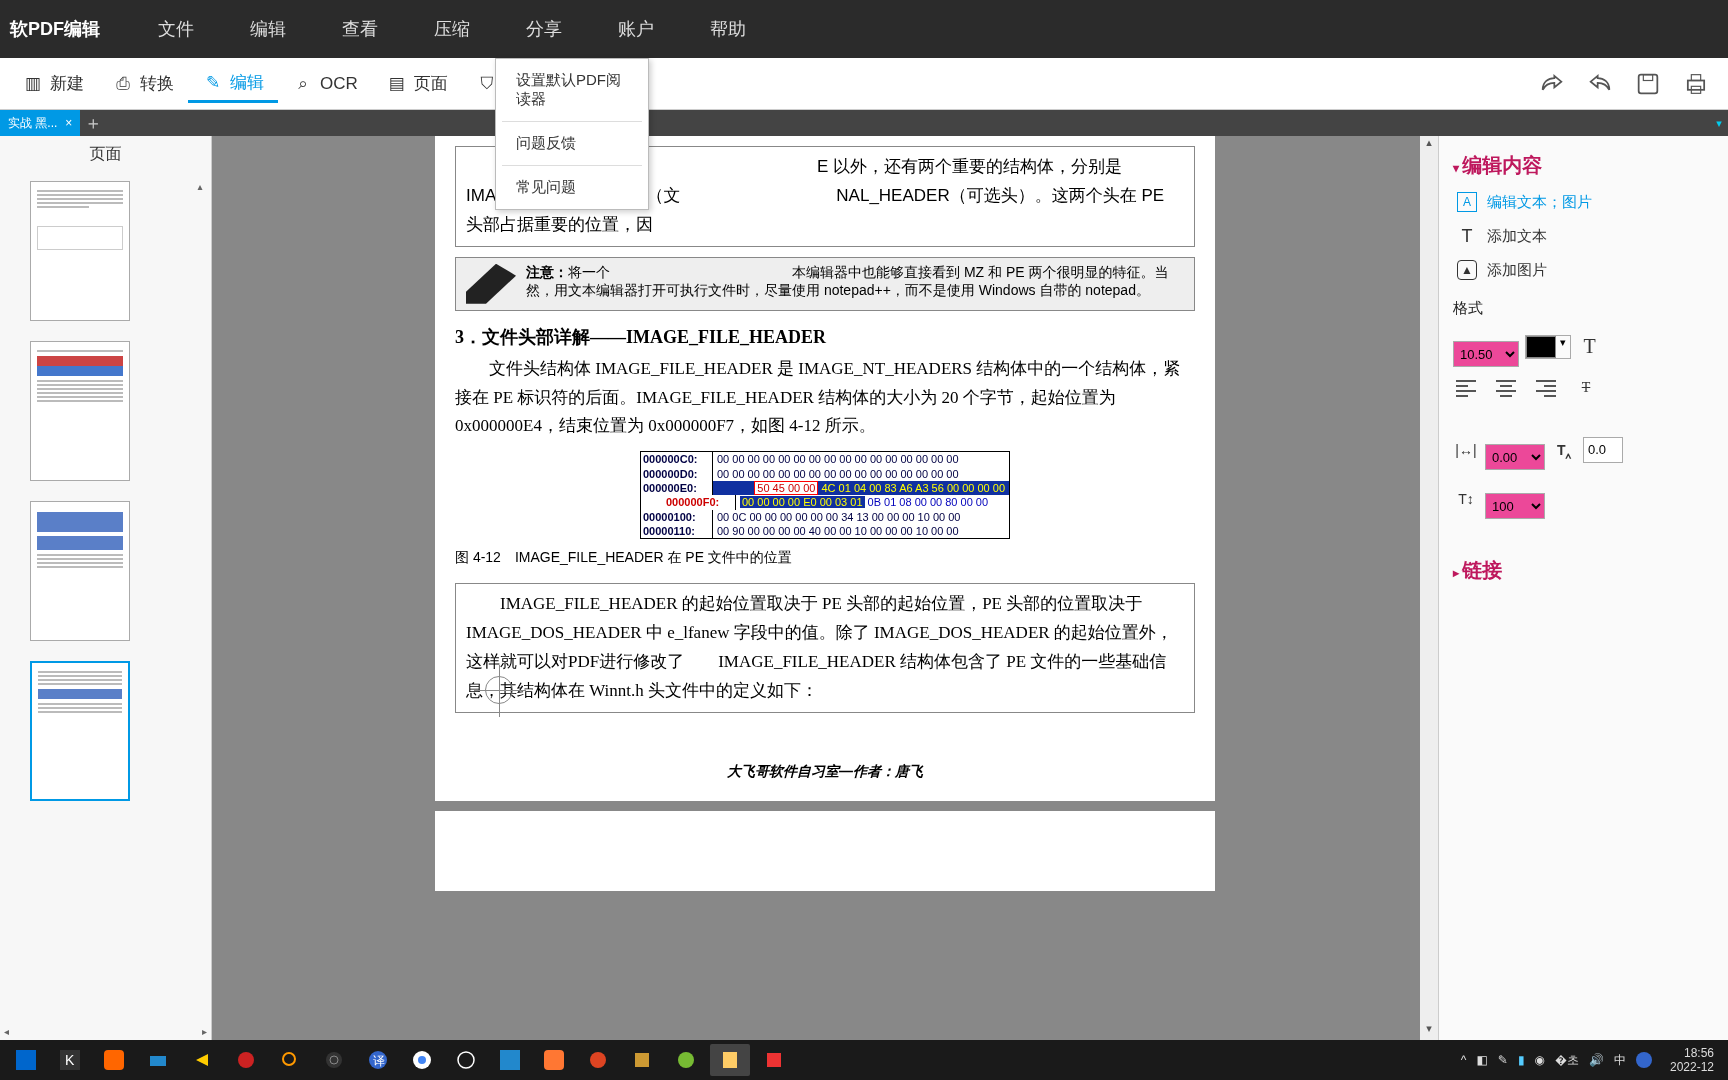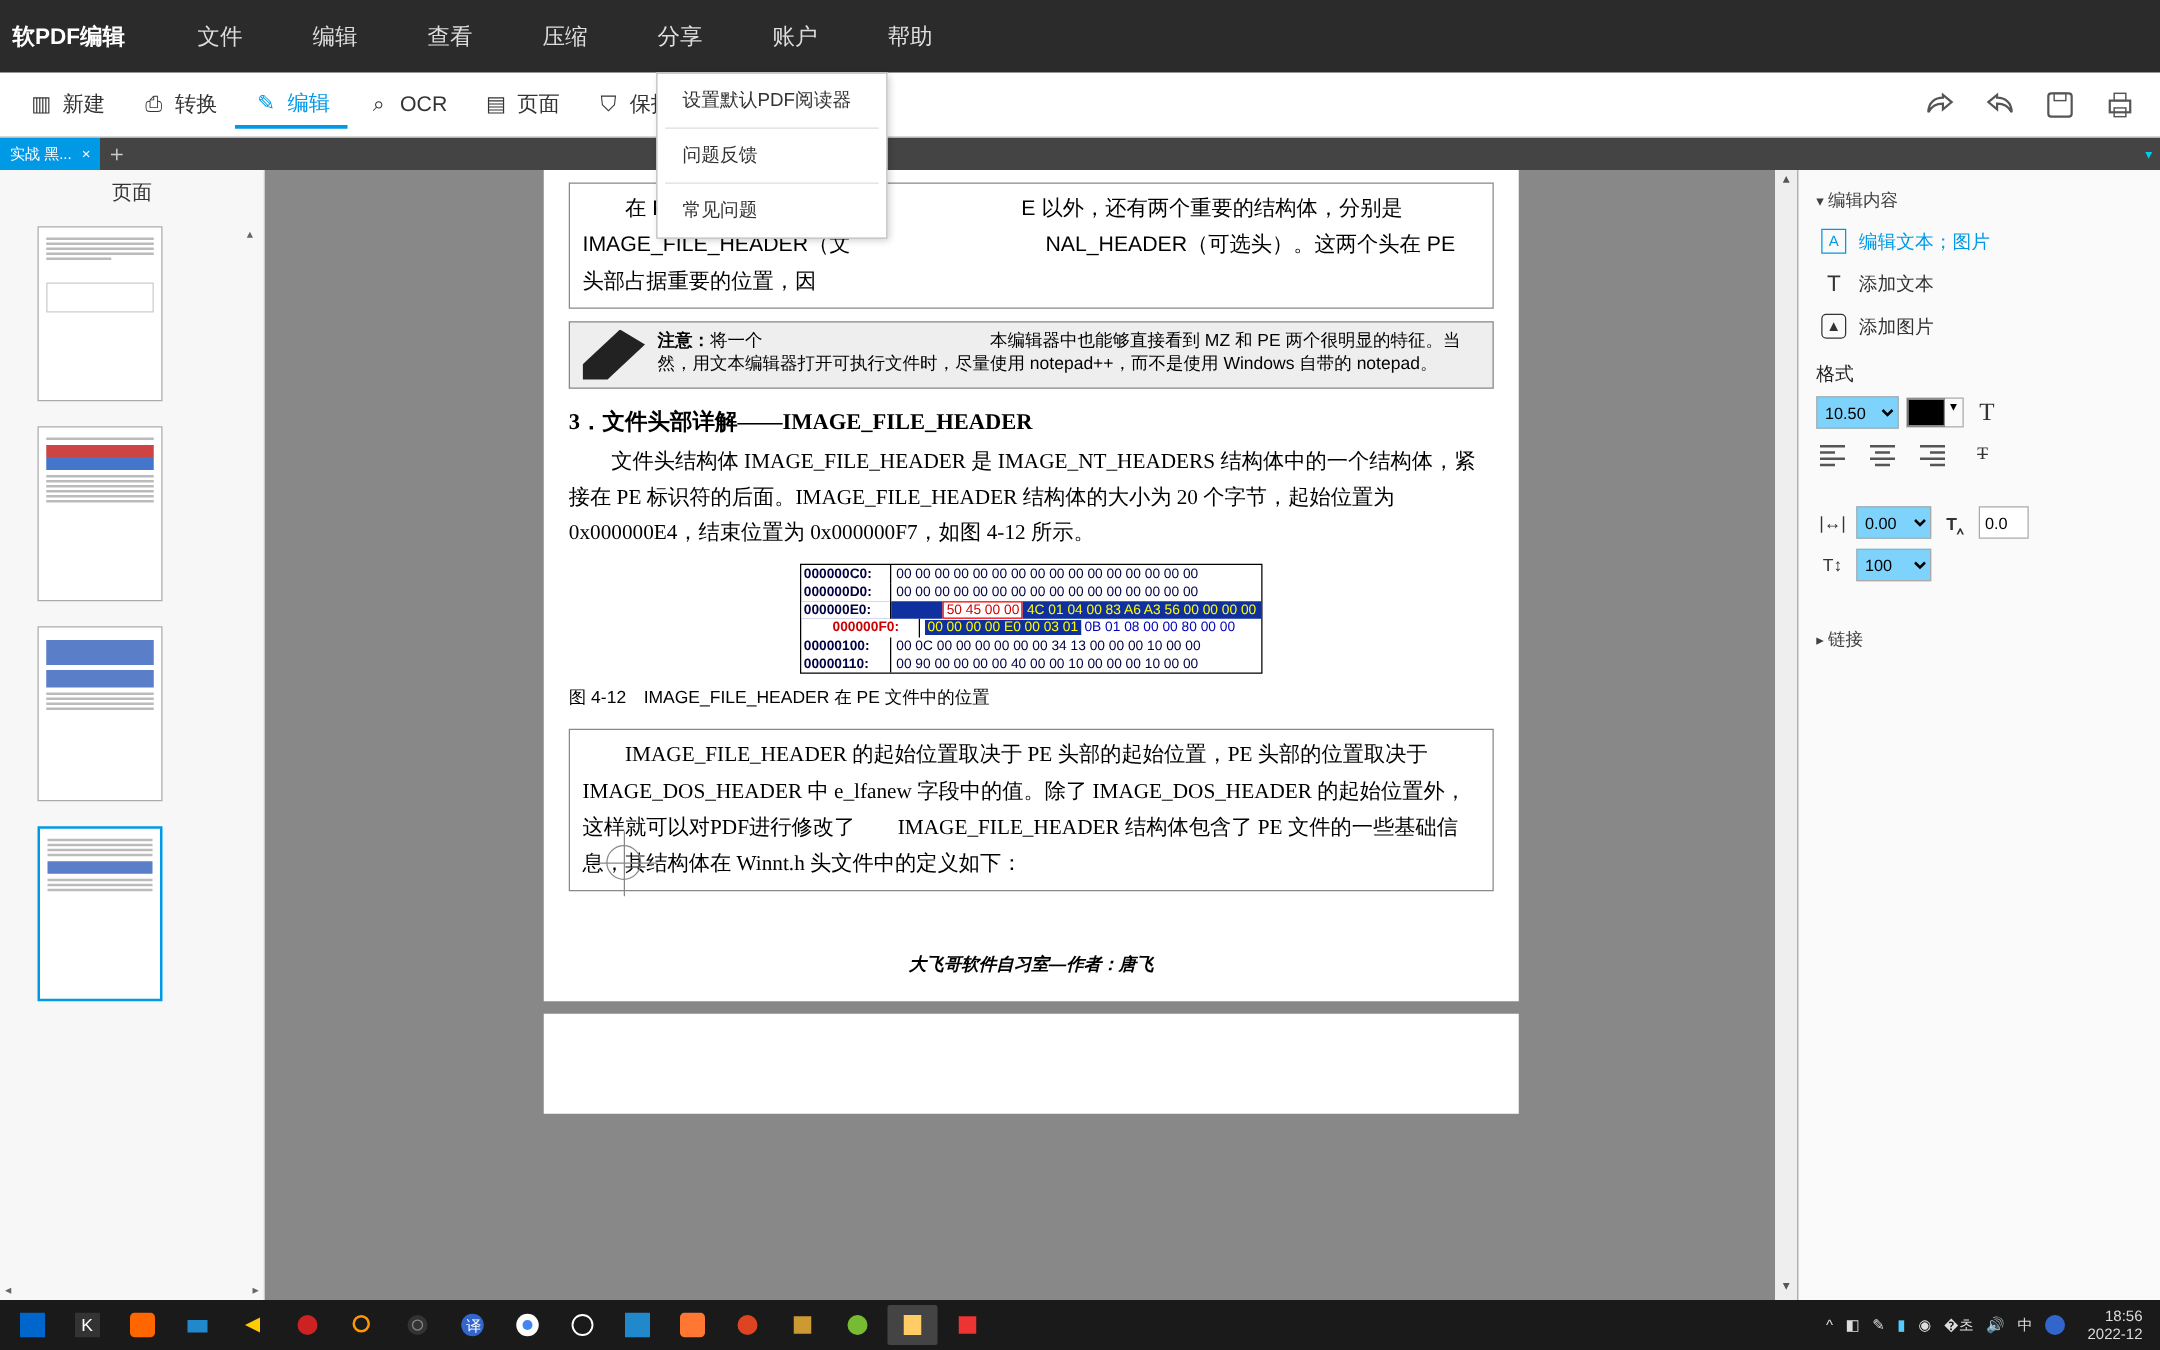--- a/index.html
+++ b/index.html
@@ -9,21 +9,21 @@
 .menubar .app-title { color: #fff; font-size: 18px; font-weight: bold; margin-right: 30px; }
 .menubar .menu-item { color: #ddd; font-size: 18px; padding: 0 28px; cursor: pointer; }
 
 .toolbar { height: 52px; background: #fff; display: flex; align-items: center; padding: 0 8px; border-bottom: 1px solid #ccc; position: relative; }
 .toolbar .tb-btn { display: flex; align-items: center; gap: 6px; padding: 6px 14px; font-size: 17px; color: #333; cursor: pointer; }
 .toolbar .tb-btn.active { color: #0099e5; border-bottom: 3px solid #0099e5; }
 .toolbar .tb-icon { width: 22px; height: 22px; display: inline-flex; align-items: center; justify-content: center; }
 .toolbar .spacer { flex: 1; }
 .toolbar .rt-icon { width: 28px; height: 28px; margin: 0 10px; cursor: pointer; color: #555; }
 
-.dropdown { position: absolute; left: 525px; top: 0; width: 185px; background: #fff; border: 1px solid #bbb; box-shadow: 2px 2px 6px rgba(0,0,0,.2); z-index: 100; }
+.dropdown { position: absolute; left: 495px; top: 0; width: 154px; background: #fff; border: 1px solid #bbb; box-shadow: 2px 2px 6px rgba(0,0,0,.2); z-index: 100; }
 .dropdown .dd-item { padding: 12px 20px; font-size: 15px; color: #333; cursor: pointer; }
 .dropdown .dd-sep { height: 1px; background: #ddd; margin: 0 6px; }
 
 .tabstrip { height: 26px; background: #444; display: flex; align-items: center; }
 .tabstrip .tab { height: 26px; background: #0099e5; color: #fff; font-size: 12px; padding: 0 8px; display: flex; align-items: center; gap: 8px; }
 .tabstrip .tab .close { cursor: pointer; }
 .tabstrip .add-tab { width: 26px; height: 26px; color: #ccc; display: flex; align-items: center; justify-content: center; font-size: 18px; cursor: pointer; }
 
 .workspace { display: flex; height: calc(1080px - 58px - 52px - 26px - 40px); }
 
@@ -58,30 +58,30 @@
 .caption { text-align: left; font-size: 14px; margin: 8px 0 16px; }
 .footer-text { text-align: center; font-size: 14px; font-weight: bold; font-style: italic; margin-top: 50px; }
 .page2 { width: 780px; height: 80px; background: #fff; margin-top: 10px; }
 .cursor-circle { position: absolute; left: 50px; top: 540px; width: 28px; height: 28px; border: 1px solid #888; border-radius: 50%; }
 .cursor-circle::before, .cursor-circle::after { content: ''; position: absolute; background: #888; }
 .cursor-circle::before { left: -12px; top: 13px; width: 52px; height: 1px; }
 .cursor-circle::after { top: -12px; left: 13px; height: 52px; width: 1px; }
 
 .right-panel { width: 290px; background: #fafafa; border-left: 1px solid #ccc; padding: 6px 0; overflow: hidden; }
 .rp-section { padding: 4px 14px; }
-.rp-title { font-size: 14px; font-weight: normal; color: #404040; padding: 6px 0; }
+.rp-title { font-size: 20px; font-weight: bold; color: #be185d; padding: 6px 0; }
 .rp-title::before { content: '▾ '; font-size: 12px; }
 .rp-title.collapsed::before { content: '▸ '; }
 .rp-item { display: flex; align-items: center; gap: 10px; padding: 7px 4px; font-size: 15px; color: #333; cursor: pointer; }
 .rp-item.active { color: #0099e5; }
 .rp-item .ico { width: 20px; height: 20px; border: 1.5px solid currentColor; display: flex; align-items: center; justify-content: center; font-size: 12px; }
 .rp-label { font-size: 15px; color: #222; padding: 8px 14px 4px; }
 .rp-row { display: flex; align-items: center; gap: 6px; padding: 4px 14px; }
 .rp-input { height: 26px; border: 1px solid #aaa; background: #fff; font-size: 13px; padding: 0 4px; }
-.rp-select { height: 26px; border: 1px solid #aaa; background: #7dd3fc; font-size: 13px; padding: 0 2px; }
+.rp-select { height: 26px; border: 1px solid #aaa; background: #ec4899; font-size: 13px; padding: 0 2px; margin-top: 15px; }
 .color-sw { width: 30px; height: 22px; background: #000; border: 1px solid #888; }
 .align-btn { width: 26px; height: 26px; border: none; background: none; cursor: pointer; display: flex; flex-direction: column; justify-content: center; gap: 3px; padding: 3px; }
 .align-btn span { height: 2px; background: #555; }
 .il-icon { width: 26px; height: 26px; display: flex; align-items: center; justify-content: center; font-size: 14px; color: #333; }
 
 .taskbar { position: fixed; bottom: 0; left: 0; right: 0; height: 40px; background: #1a1a1a; display: flex; align-items: center; padding: 0 6px; gap: 4px; }
 .taskbar .tb-ico { width: 40px; height: 32px; display: flex; align-items: center; justify-content: center; cursor: pointer; border-radius: 2px; }
 .taskbar .tb-ico.active { background: #444; }
 .taskbar .tray { margin-left: auto; display: flex; align-items: center; gap: 10px; color: #ddd; font-size: 12px; }
 .taskbar .clock { text-align: right; line-height: 1.2; padding: 0 8px; }

